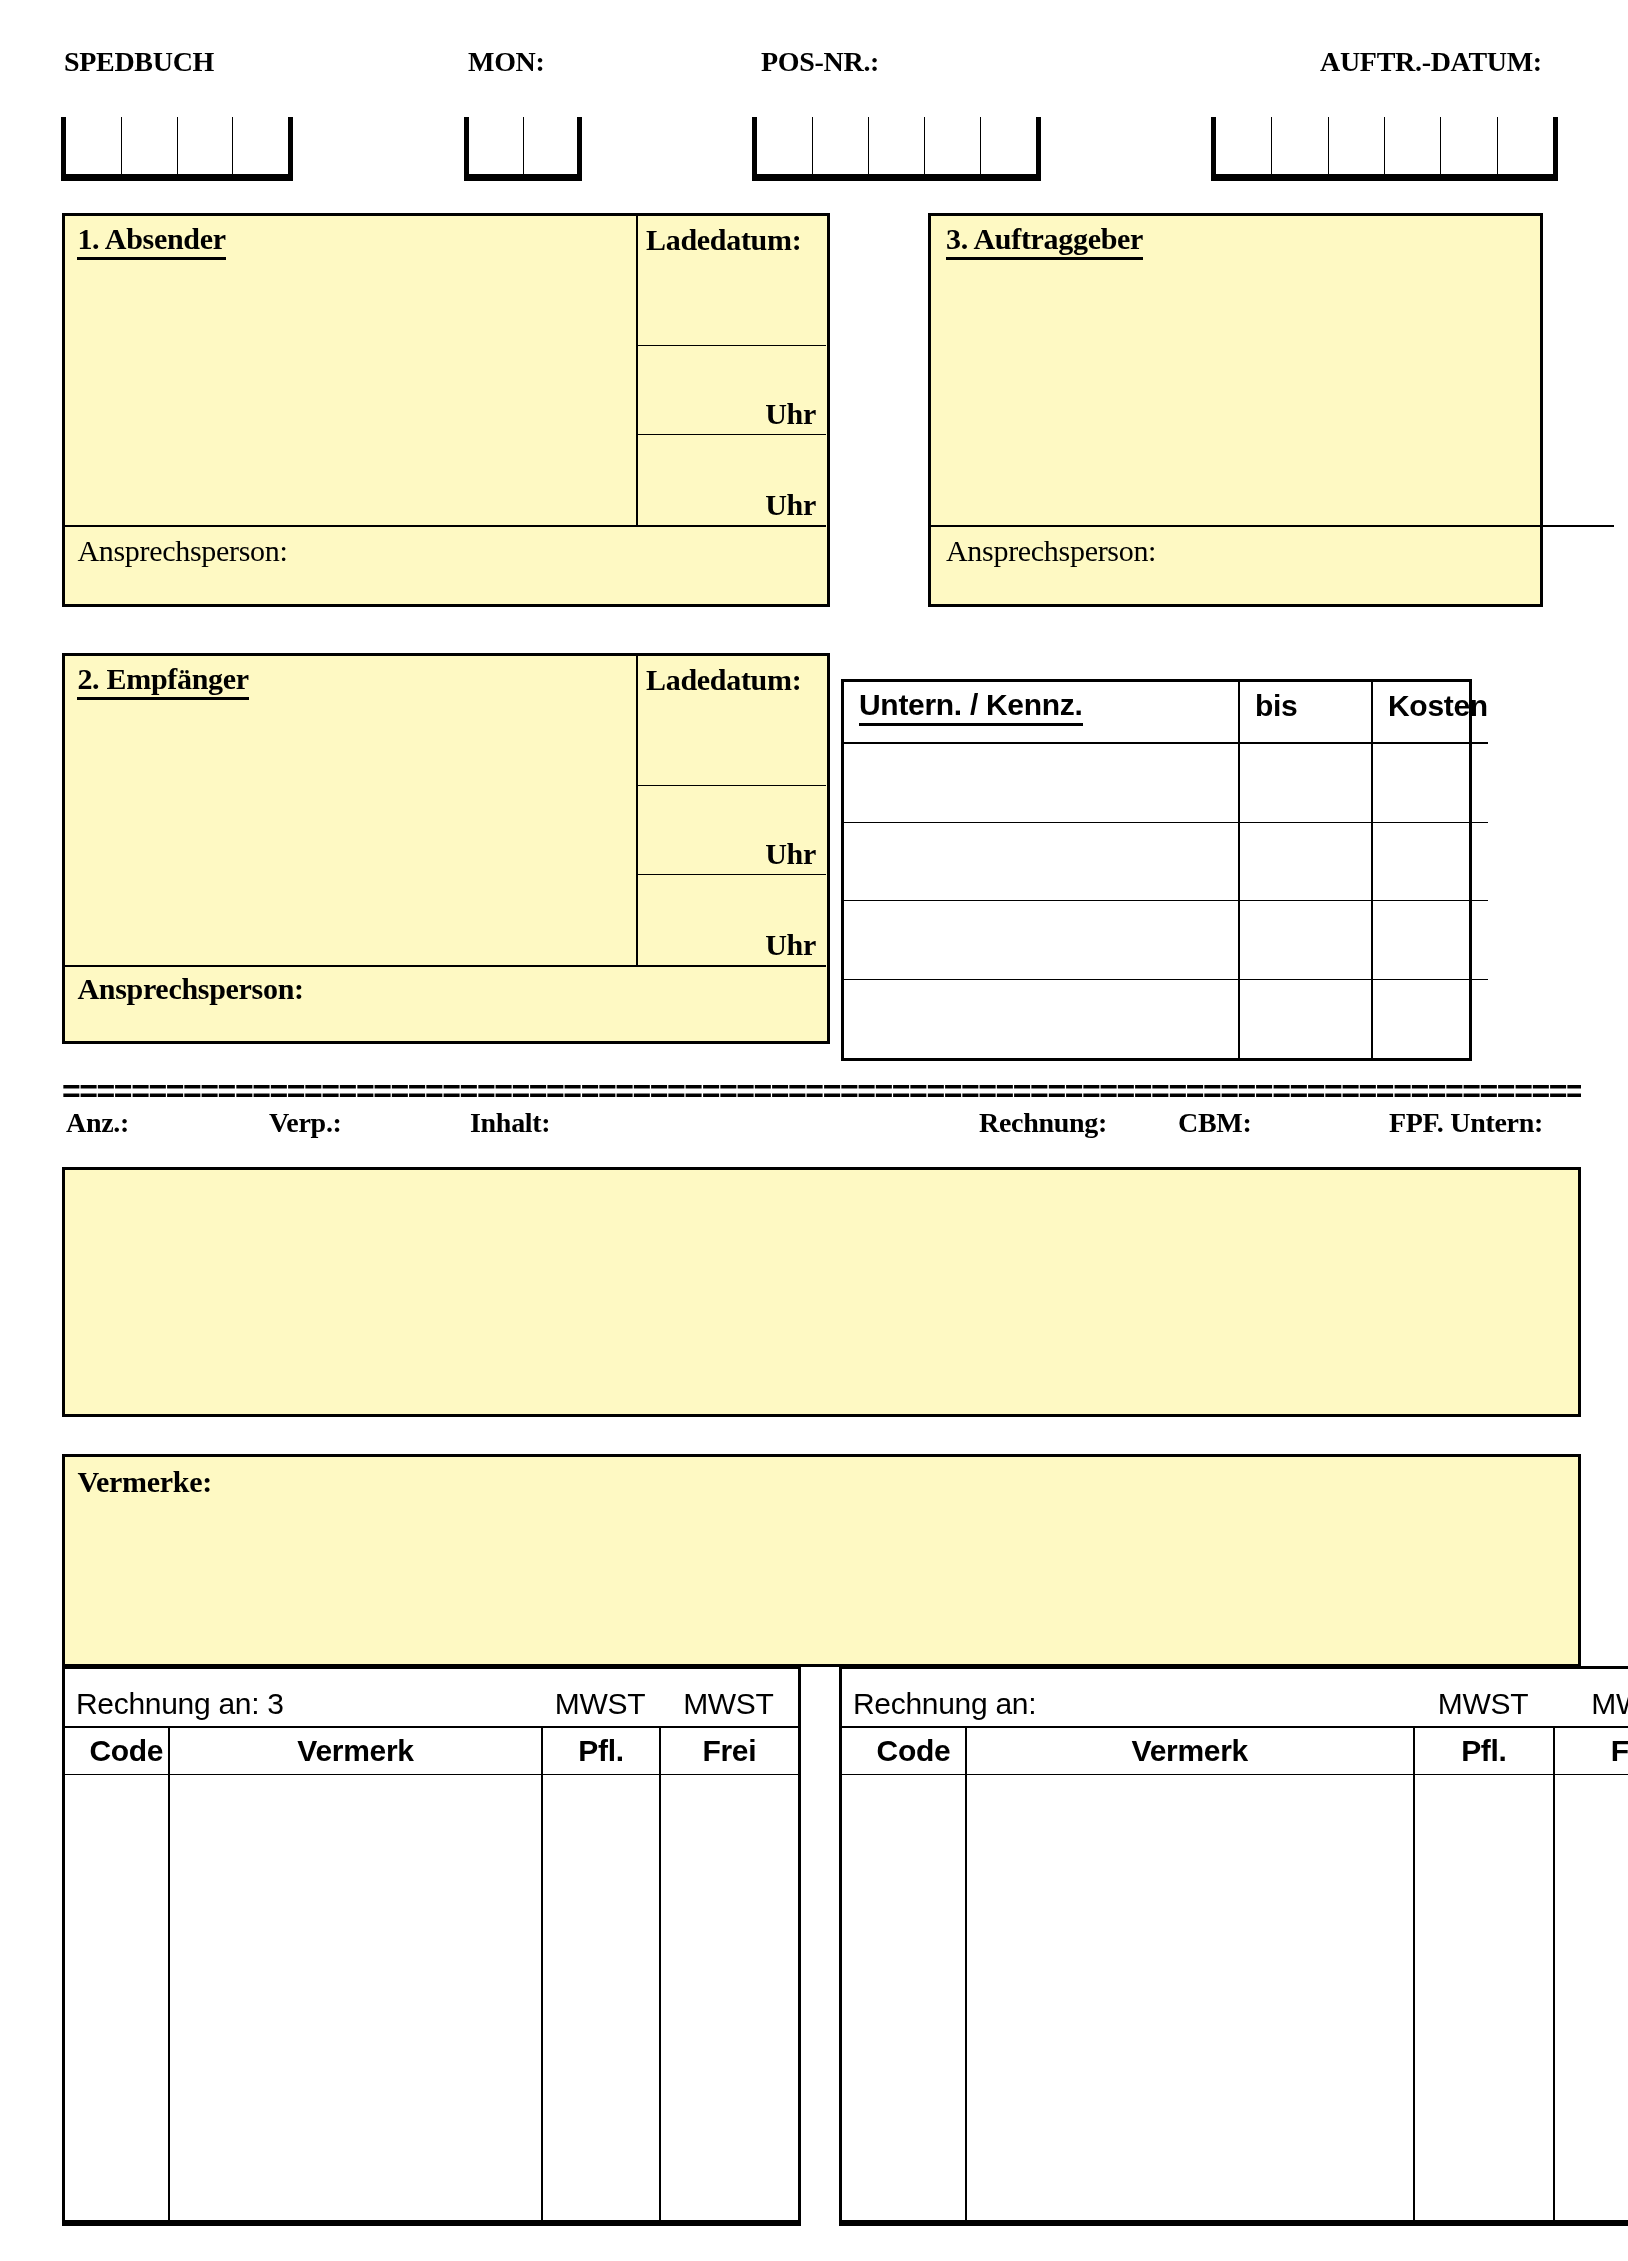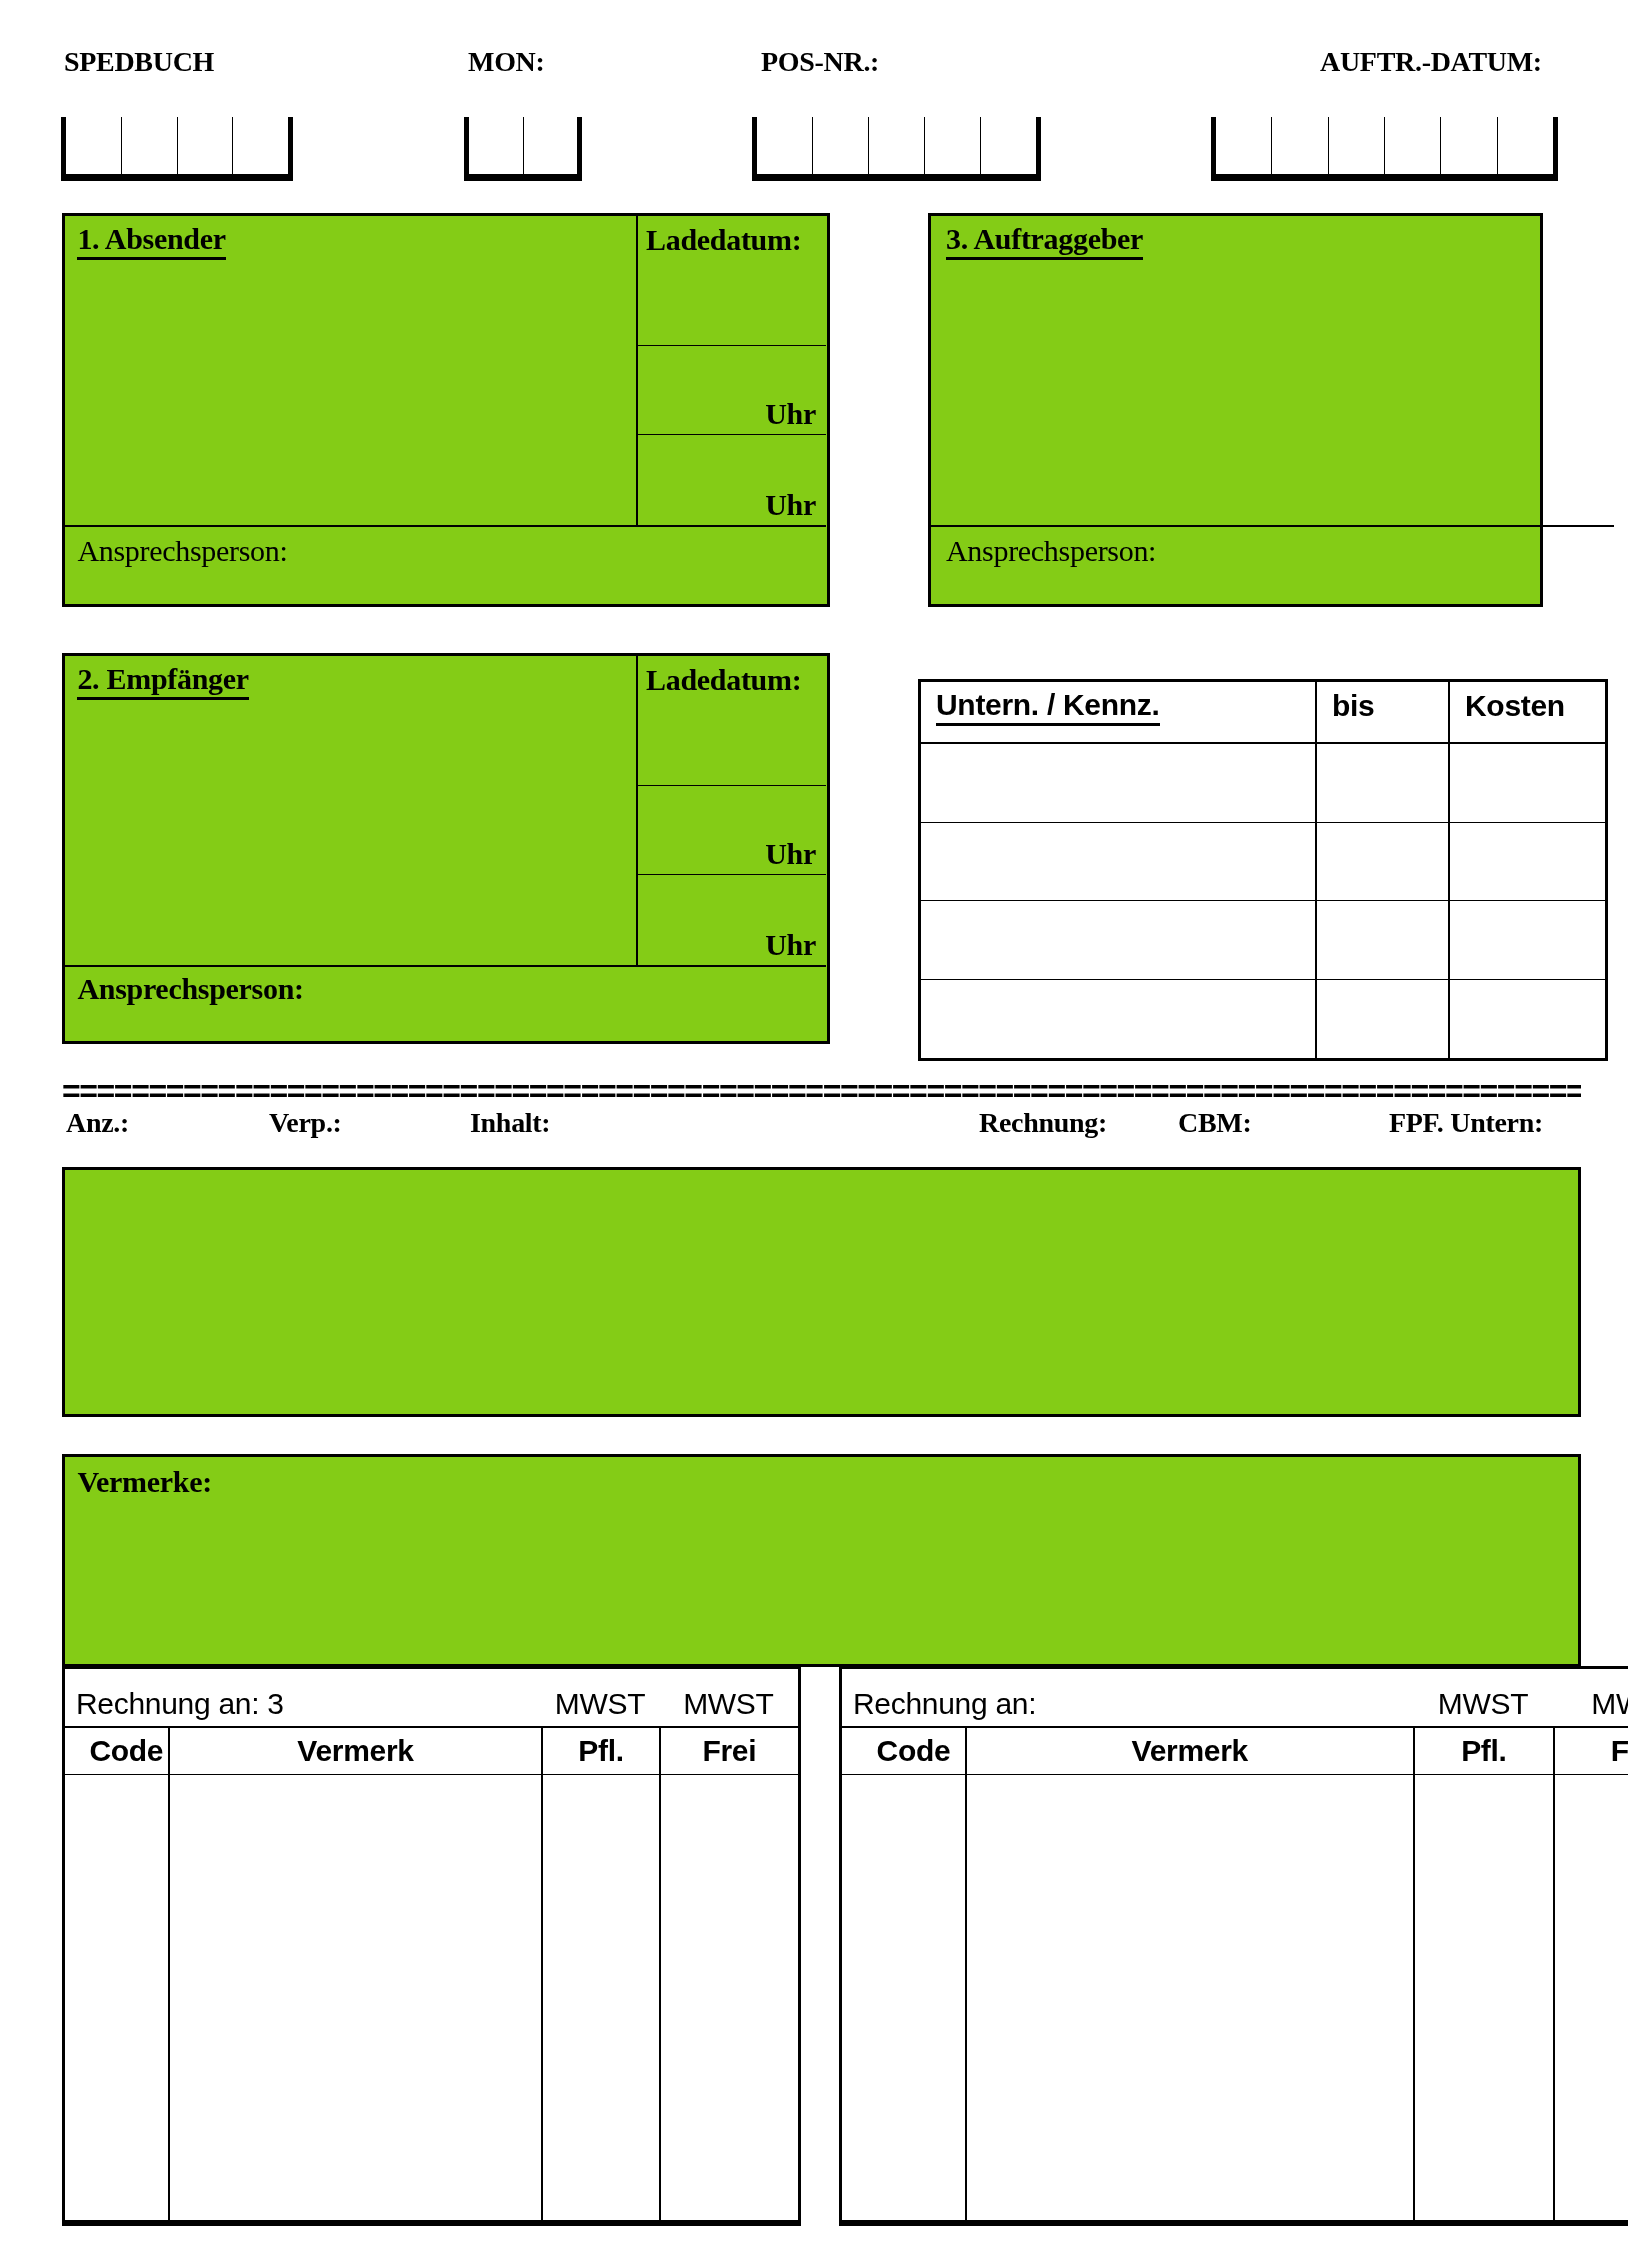--- a/index.html
+++ b/index.html
@@ -28,21 +28,21 @@
     height: 64px;
     border-left: 5.5px solid #000;
     border-right: 5.5px solid #000;
     border-bottom: 7px solid #000;
     display: flex;
   }
   .comb .cell { flex: 1 1 0; border-right: 1.4px solid #000; }
   .comb .cell:last-child { border-right: none; }
 
   
-  .box { position: absolute; border: 3.5px solid #000; background: #84cc16; }
+  .box { position: absolute; border: 3.5px solid #000; background: #fef9c3; }
   .line { position: absolute; background: #000; }
   .fill { position: absolute; background: transparent; }
 
   
   .untern {
     position: absolute;
     border: 3.5px solid #000;
     display: grid;
     grid-template-columns: 396px 133px 1fr;
     grid-template-rows: 62px repeat(4, 1fr);
@@ -179,21 +179,21 @@
     <div class="fill" style="left:573px;top:0;width:188px;height:129px"></div>
     <div class="fill" style="left:573px;top:130px;width:188px;height:88px"></div>
     <div class="fill" style="left:573px;top:219px;width:188px;height:90px"></div>
     <span class="abs lbl44" style="left:581px;top:7px">Ladedatum:</span>
     <span class="abs lbl44" style="right:11px;top:181px">Uhr</span>
     <span class="abs lbl44" style="right:11px;top:272px">Uhr</span>
     <div class="fill" style="left:0;top:311px;width:761px;height:72px"></div>
     <span class="abs lbl44" style="left:12.4px;top:316px">Ansprechsperson:</span>
   </div>
 
-  <div class="untern" style="left:918px;top:679px;width:690px;height:382px">
+  <div class="untern" style="left:841px;top:679px;width:631px;height:382px">
     <div class="hd c1"><span class="lbl44 u">Untern. / Kennz.</span></div>
     <div class="hd c2"><span class="lbl44">bis</span></div>
     <div class="hd c3"><span class="lbl44">Kosten</span></div>
     <div class="r1 c1"></div>
     <div class="r1 c2"></div>
     <div class="r1 c3"></div>
     <div class="r2 c1"></div>
     <div class="r2 c2"></div>
     <div class="r2 c3"></div>
     <div class="r3 c1"></div>

